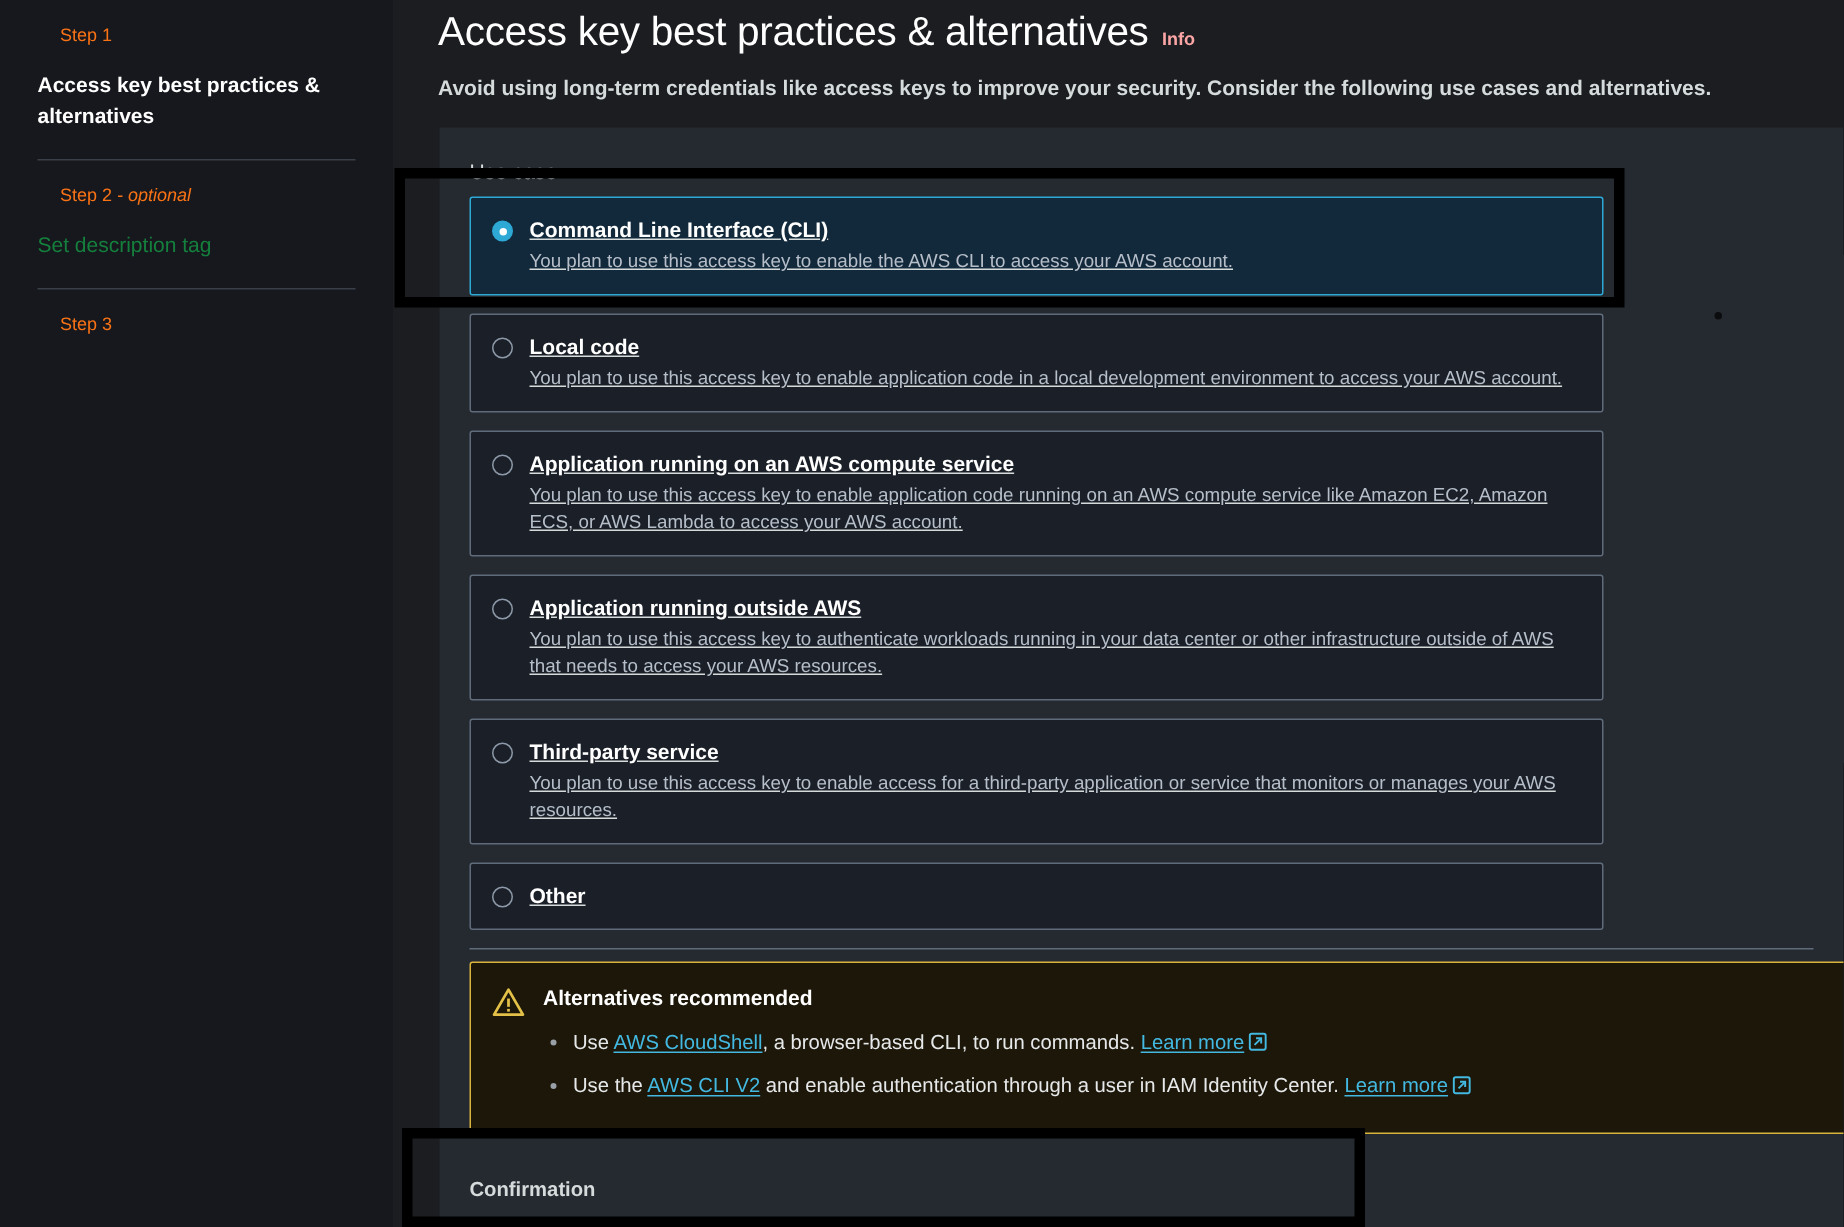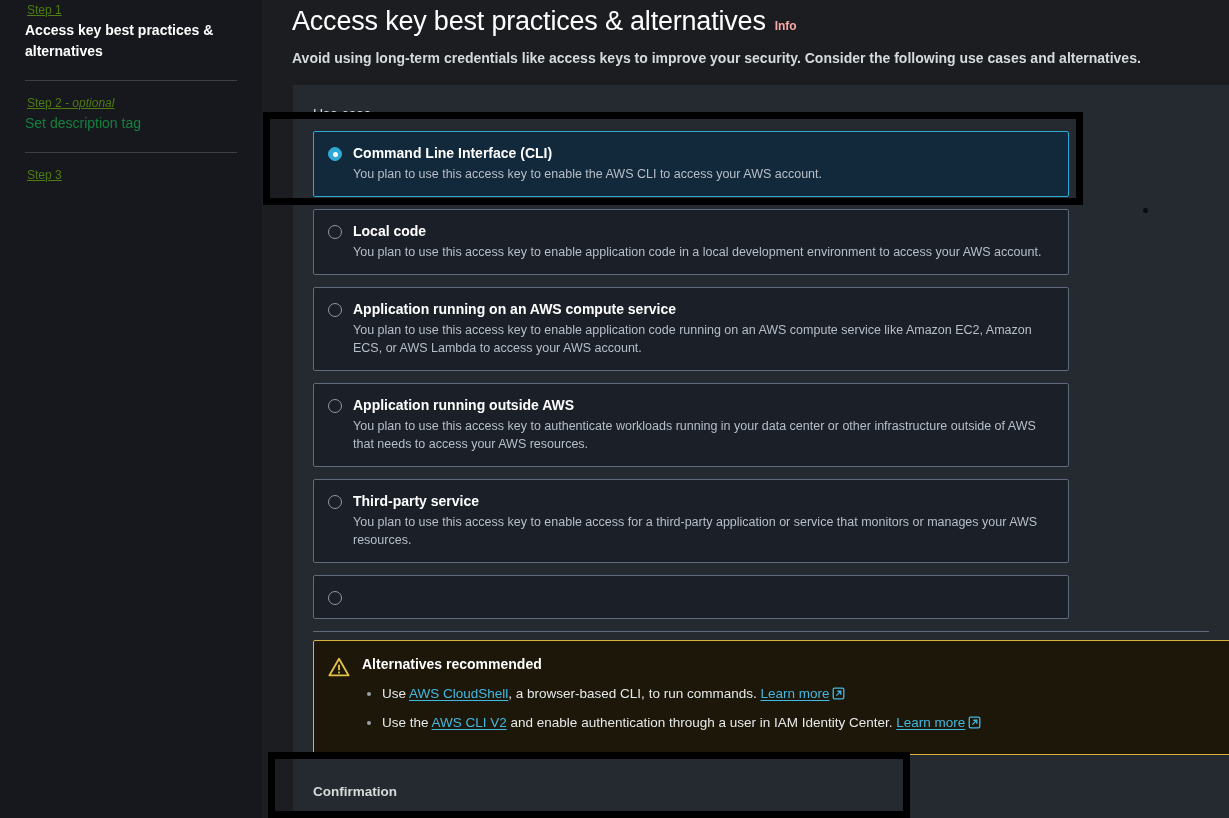--- a/index.html
+++ b/index.html
@@ -22,24 +22,23 @@
     left: 0; top: 0;
     width: 262px;
     height: 818px;
     background: #16181d;
     box-sizing: border-box;
     padding: 0 25px;
   }
   .step-block { padding-top: 0; }
   .step-label {
     font-size: 12px;
-    color: #4d7c0f;
+    color: #f97316;
     line-height: 16px;
-    margin: 2px;
-    text-decoration: underline;
+    margin: 15px;
   }
   .step-label .opt {
     font-style: italic;
   }
   .step-title {
     font-size: 14px;
     line-height: 21px;
     color: #15803d;
     margin: 2px 0 0 0;
   }
@@ -119,20 +118,21 @@
     border: 1px solid #5f6b7a;
     border-radius: 2px;
     background: #1b2028;
     padding: 12px 14px 13px 14px;
     margin-bottom: 12px;
     display: flex;
     align-items: flex-start;
     gap: 0;
     box-sizing: border-box;
     cursor: pointer;
+    text-decoration: underline;
   }
   .radio-card.selected {
     border-color: #2ea8d4;
     background: #12293b;
   }
   .radio-mark {
     width: 14px; height: 14px;
     border-radius: 50%;
     border: 1px solid #8d99a8;
     box-sizing: border-box;
@@ -326,20 +326,21 @@
       <span class="radio-mark"></span>
       <div class="radio-body">
         <div class="radio-title">Third-party service</div>
         <div class="radio-desc">You plan to use this access key to enable access for a third-party application or service that monitors or manages your AWS resources.</div>
       </div>
     </div>
 
     <div class="radio-card">
       <span class="radio-mark"></span>
       <div class="radio-body">
+        <div class="radio-title">Other</div>
       </div>
     </div>
 
   </div>
 
   <hr class="panel-divider">
 
   <div id="alert">
     <span class="warn-icon">
       <svg width="22" height="22" viewBox="0 0 24 24" aria-hidden="true">

